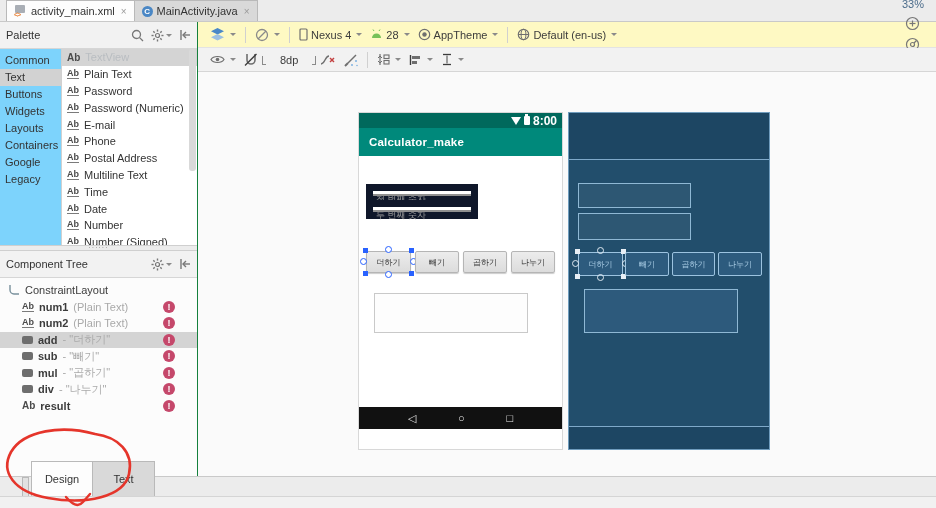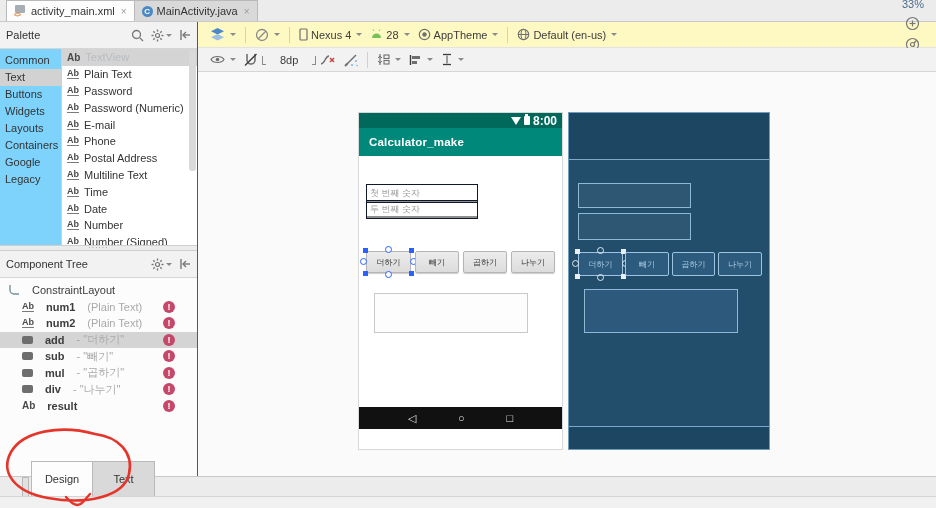--- a/index.html
+++ b/index.html
@@ -36,21 +36,21 @@
   .pi.hl { background:#d4d4d4; }
   .ab { font-size:9px; font-weight:bold; color:#4a4a4a; border-bottom:1px solid #7a7a7a; line-height:9px; }
   .ab.noline { border-bottom:none; font-size:10px; }
   .pi .faded { color:#b9bdc1; }
   .pal-scroll { position:absolute; right:1px; top:0; width:7px; height:122px; background:#d9d9d9; border-radius:3px; }
   .splitter { height:6px; background:#ececec; border-top:1px solid #cfcfcf; border-bottom:1px solid #cfcfcf; text-align:center; color:#9a9a9a; font-size:7px; line-height:4px; }
   .splitter::after { content:"······"; letter-spacing:1px; }
 
   
   .ct-body { flex:1; background:#fcfcfc; padding-top:4px; }
-  .ct-row { height:16.5px; display:flex; align-items:center; gap:12px; padding-left:8px; padding-right:22px; position:relative; }
+  .ct-row { height:16.5px; display:flex; align-items:center; gap:5px; padding-left:8px; padding-right:22px; position:relative; }
   .ct-row.child { padding-left:22px; }
   .ct-row.sel { background:#d4d4d4; }
   .ct-name { font-weight:bold; color:#3c3c3c; white-space:nowrap; }
   .ct-suffix { color:#a9a9a9; white-space:nowrap; overflow:hidden; }
   .err-badge { position:absolute; right:22px; top:2px; width:12px; height:12px; border-radius:50%; background:#c5486b; color:#fff; font-size:9px; font-weight:bold; text-align:center; line-height:12px; }
   .btn-ico { width:11px; height:8px; background:#6e6e6e; border-radius:2px; flex:none; }
 
   
   .tb1 { height:26px; background:#fef9c3; display:flex; align-items:center; padding:0 8px; border-bottom:1px solid #e3e3e3; }
   .tb2 { height:24px; background:#f2f2f2; display:flex; align-items:center; padding:0 8px; border-bottom:1px solid #d6d6d6; }
@@ -70,21 +70,21 @@
 
   
   .phone { position:absolute; left:160px; top:40px; width:205px; height:338px; background:#fff; border:1px solid #d8d8d8; }
   .p-status { height:15px; background:#00695c; display:flex; align-items:center; justify-content:flex-end; gap:3px; padding-right:5px; }
   .wifi { width:0; height:0; border-left:5px solid transparent; border-right:5px solid transparent; border-top:8px solid #fff; }
   .batt { width:6px; height:9px; background:#fff; border-radius:1px; position:relative; }
   .batt::before { content:""; position:absolute; top:-2px; left:1.5px; width:3px; height:2px; background:#fff; }
   .p-time { color:#fff; font-size:12px; font-weight:bold; }
   .p-appbar { height:28px; background:#00897b; color:#fff; font-size:11.5px; font-weight:bold; display:flex; align-items:center; padding-left:10px; letter-spacing:.2px; }
   .p-body { position:relative; height:273px; background:#fff; }
-  .p-input { position:absolute; left:7px; width:112px; height:19px; border:1px solid #0f172a; font-size:9px; color:#9a9a9a; padding:2px 3px; }
+  .p-input { position:absolute; left:7px; width:112px; height:19px; border:7px solid #0f172a; font-size:9px; color:#9a9a9a; padding:2px 3px; }
   .p-input::after { content:""; position:absolute; left:0; right:0; bottom:0; height:2px; background:#8f8f8f; }
   .pi1 { top:28px; } .pi2 { top:44px; }
   .pbtn { position:absolute; top:95px; height:22px; background:linear-gradient(#ececec,#dcdcdc); border:1px solid #b5b5b5; border-radius:2px; box-shadow:0 1px 1px rgba(0,0,0,.2); font-size:8px; color:#333; display:flex; align-items:center; justify-content:center; }
   .pb1 { left:7px;  width:45px; } .pb2 { left:56px; width:44px; }
   .pb3 { left:104px;width:44px; } .pb4 { left:152px;width:44px; }
   .p-result { position:absolute; left:15px; top:137px; width:154px; height:40px; border:1px solid #c9c9c9; background:#fdfdfd; }
   .p-nav { position:absolute; left:0; right:0; bottom:0; height:22px; background:#111; display:flex; align-items:center; justify-content:space-around; padding:0 28px; color:#e8e8e8; font-size:11px; }
 
   
   .handles { position:absolute; pointer-events:none; }

